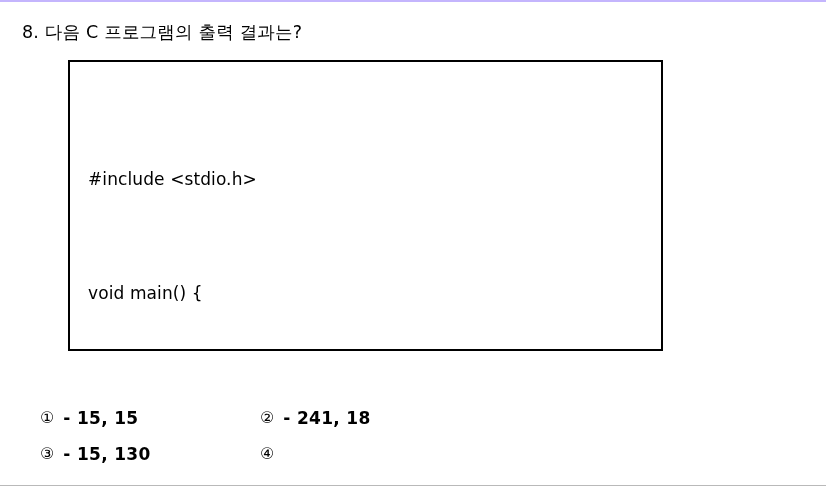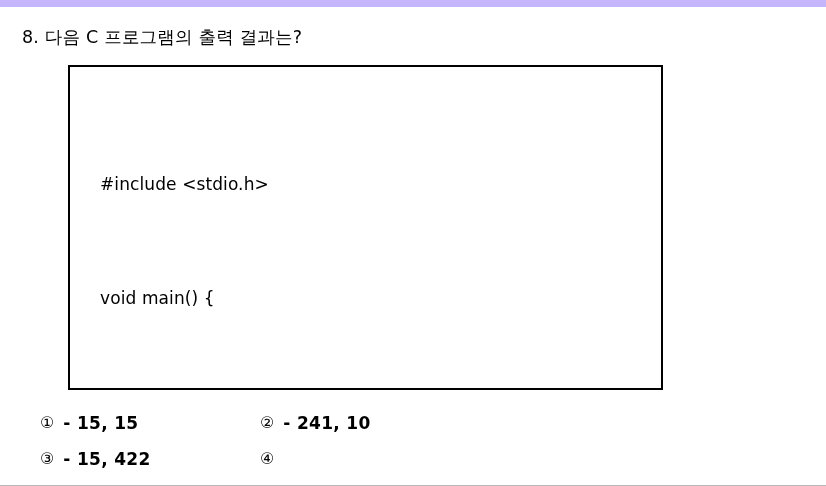--- a/index.html
+++ b/index.html
@@ -13,43 +13,42 @@
     font-family: "DejaVu Sans", sans-serif;
     color: #000000;
     overflow: hidden;
     position: relative;
   }
   .page {
     position: relative;
     width: 826px;
     height: 486px;
     box-sizing: border-box;
-    border-top: 7px solid #c4b5fd;
+    border-top: 2px solid #c4b5fd;
     border-bottom: 1px solid #b9b9b9;
     background: #ffffff;
   }
   .question-line {
     position: absolute;
     left: 22px;
     top: 18px;
     font-size: 17.5px;
     letter-spacing: 0.2px;
     white-space: nowrap;
     color: #000000;
   }
   .code-box {
     position: absolute;
     left: 68px;
     top: 58px;
     width: 595px;
-    height: 325px;
+    height: 291px;
     box-sizing: border-box;
     border: 2px solid #000000;
     background: #ffffff;
-    padding-left: 12px;
   }
   .code-inner {
     padding: 22px 0 0 18px;
     font-family: "DejaVu Sans", sans-serif;
     font-size: 17px;
     line-height: 38px;
     letter-spacing: 0.1px;
     white-space: pre;
   }
   .code-line {
@@ -102,27 +101,27 @@
   </div>
 
   <div class="answers">
     <div class="answer-row">
       <div class="answer-cell first">
         <span class="circled">①</span>
         <span class="answer-text">- 15, 15</span>
       </div>
       <div class="answer-cell">
         <span class="circled">②</span>
-        <span class="answer-text">- 241, 10</span>
+        <span class="answer-text">- 241, 18</span>
       </div>
     </div>
     <div class="answer-row">
       <div class="answer-cell first">
         <span class="circled">③</span>
-        <span class="answer-text">- 15, 422</span>
+        <span class="answer-text">- 15, 130</span>
       </div>
       <div class="answer-cell">
         <span class="circled">④</span>
       </div>
     </div>
   </div>
 
 </div>
 
 </body></html>

